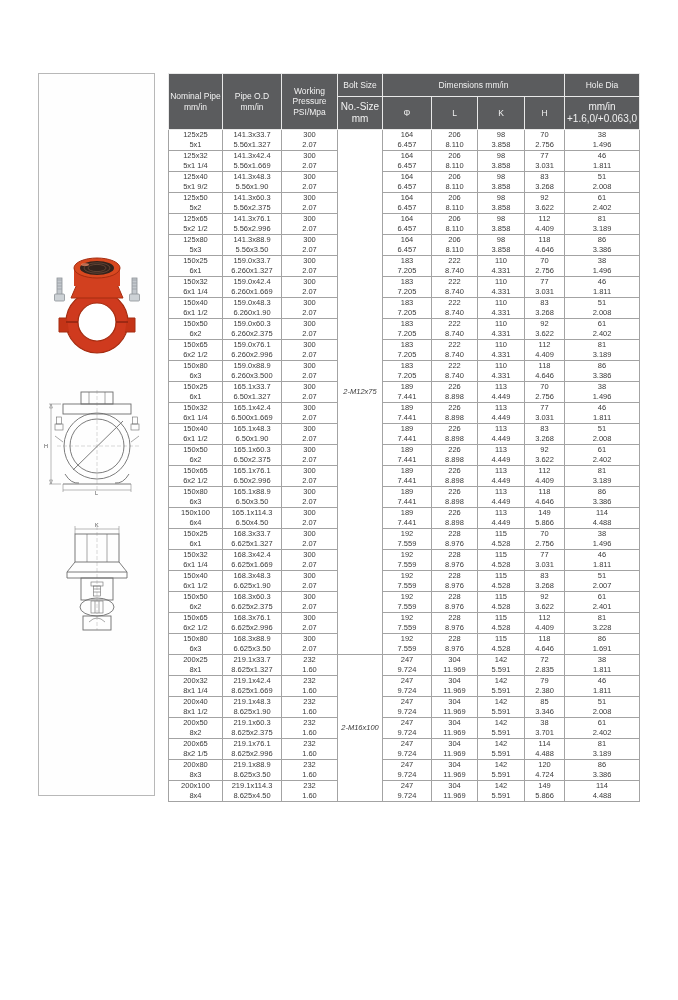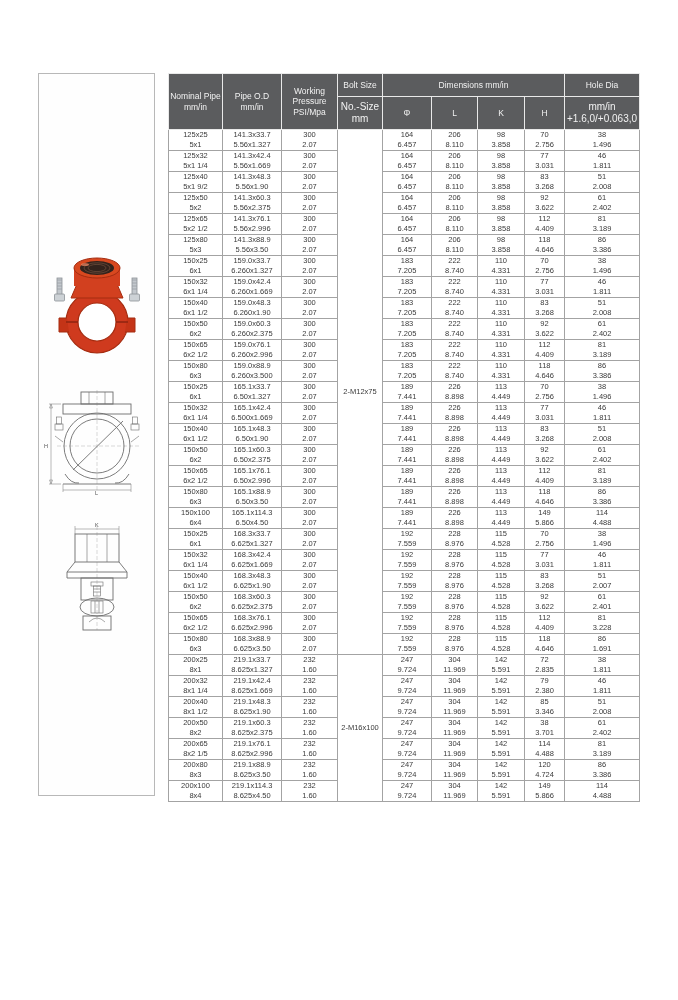--- a/index.html
+++ b/index.html
@@ -31,21 +31,21 @@
   .spec-table thead tr.hr1 th { height:22px; }
   .spec-table thead tr.hr2 th { height:32px; }
   .spec-table thead th.small-sub { font-size:10px; }
   .spec-table tbody td {
     border:1px solid #a3a3a3; padding:0; text-align:center;
     font-size:7.5px; color:#3a3a3a; background:#fff;
     height:20px; line-height:10px; vertical-align:middle;
     overflow:hidden; white-space:nowrap;
   }
   .v-mm, .v-in { height:10px; }
-  .bolt-cell { font-size:7.5px; color:#3a3a3a; }
+  .bolt-cell { font-size:7.5px; color:#3a3a3a;font-style:italic; }
 
   
   .ln   { fill:none; stroke:#6d6d6d; stroke-width:0.9; }
   .lnt  { fill:none; stroke:#6d6d6d; stroke-width:0.6; }
   .cl   { fill:none; stroke:#b0b0b0; stroke-width:0.5; stroke-dasharray:4 2; }
   .dim  { fill:none; stroke:#8a8a8a; stroke-width:0.6; }
   .dimtxt { font-size:5.5px; fill:#555; font-family:"Liberation Sans",sans-serif; }
 </style>
 </head>
 <body>

